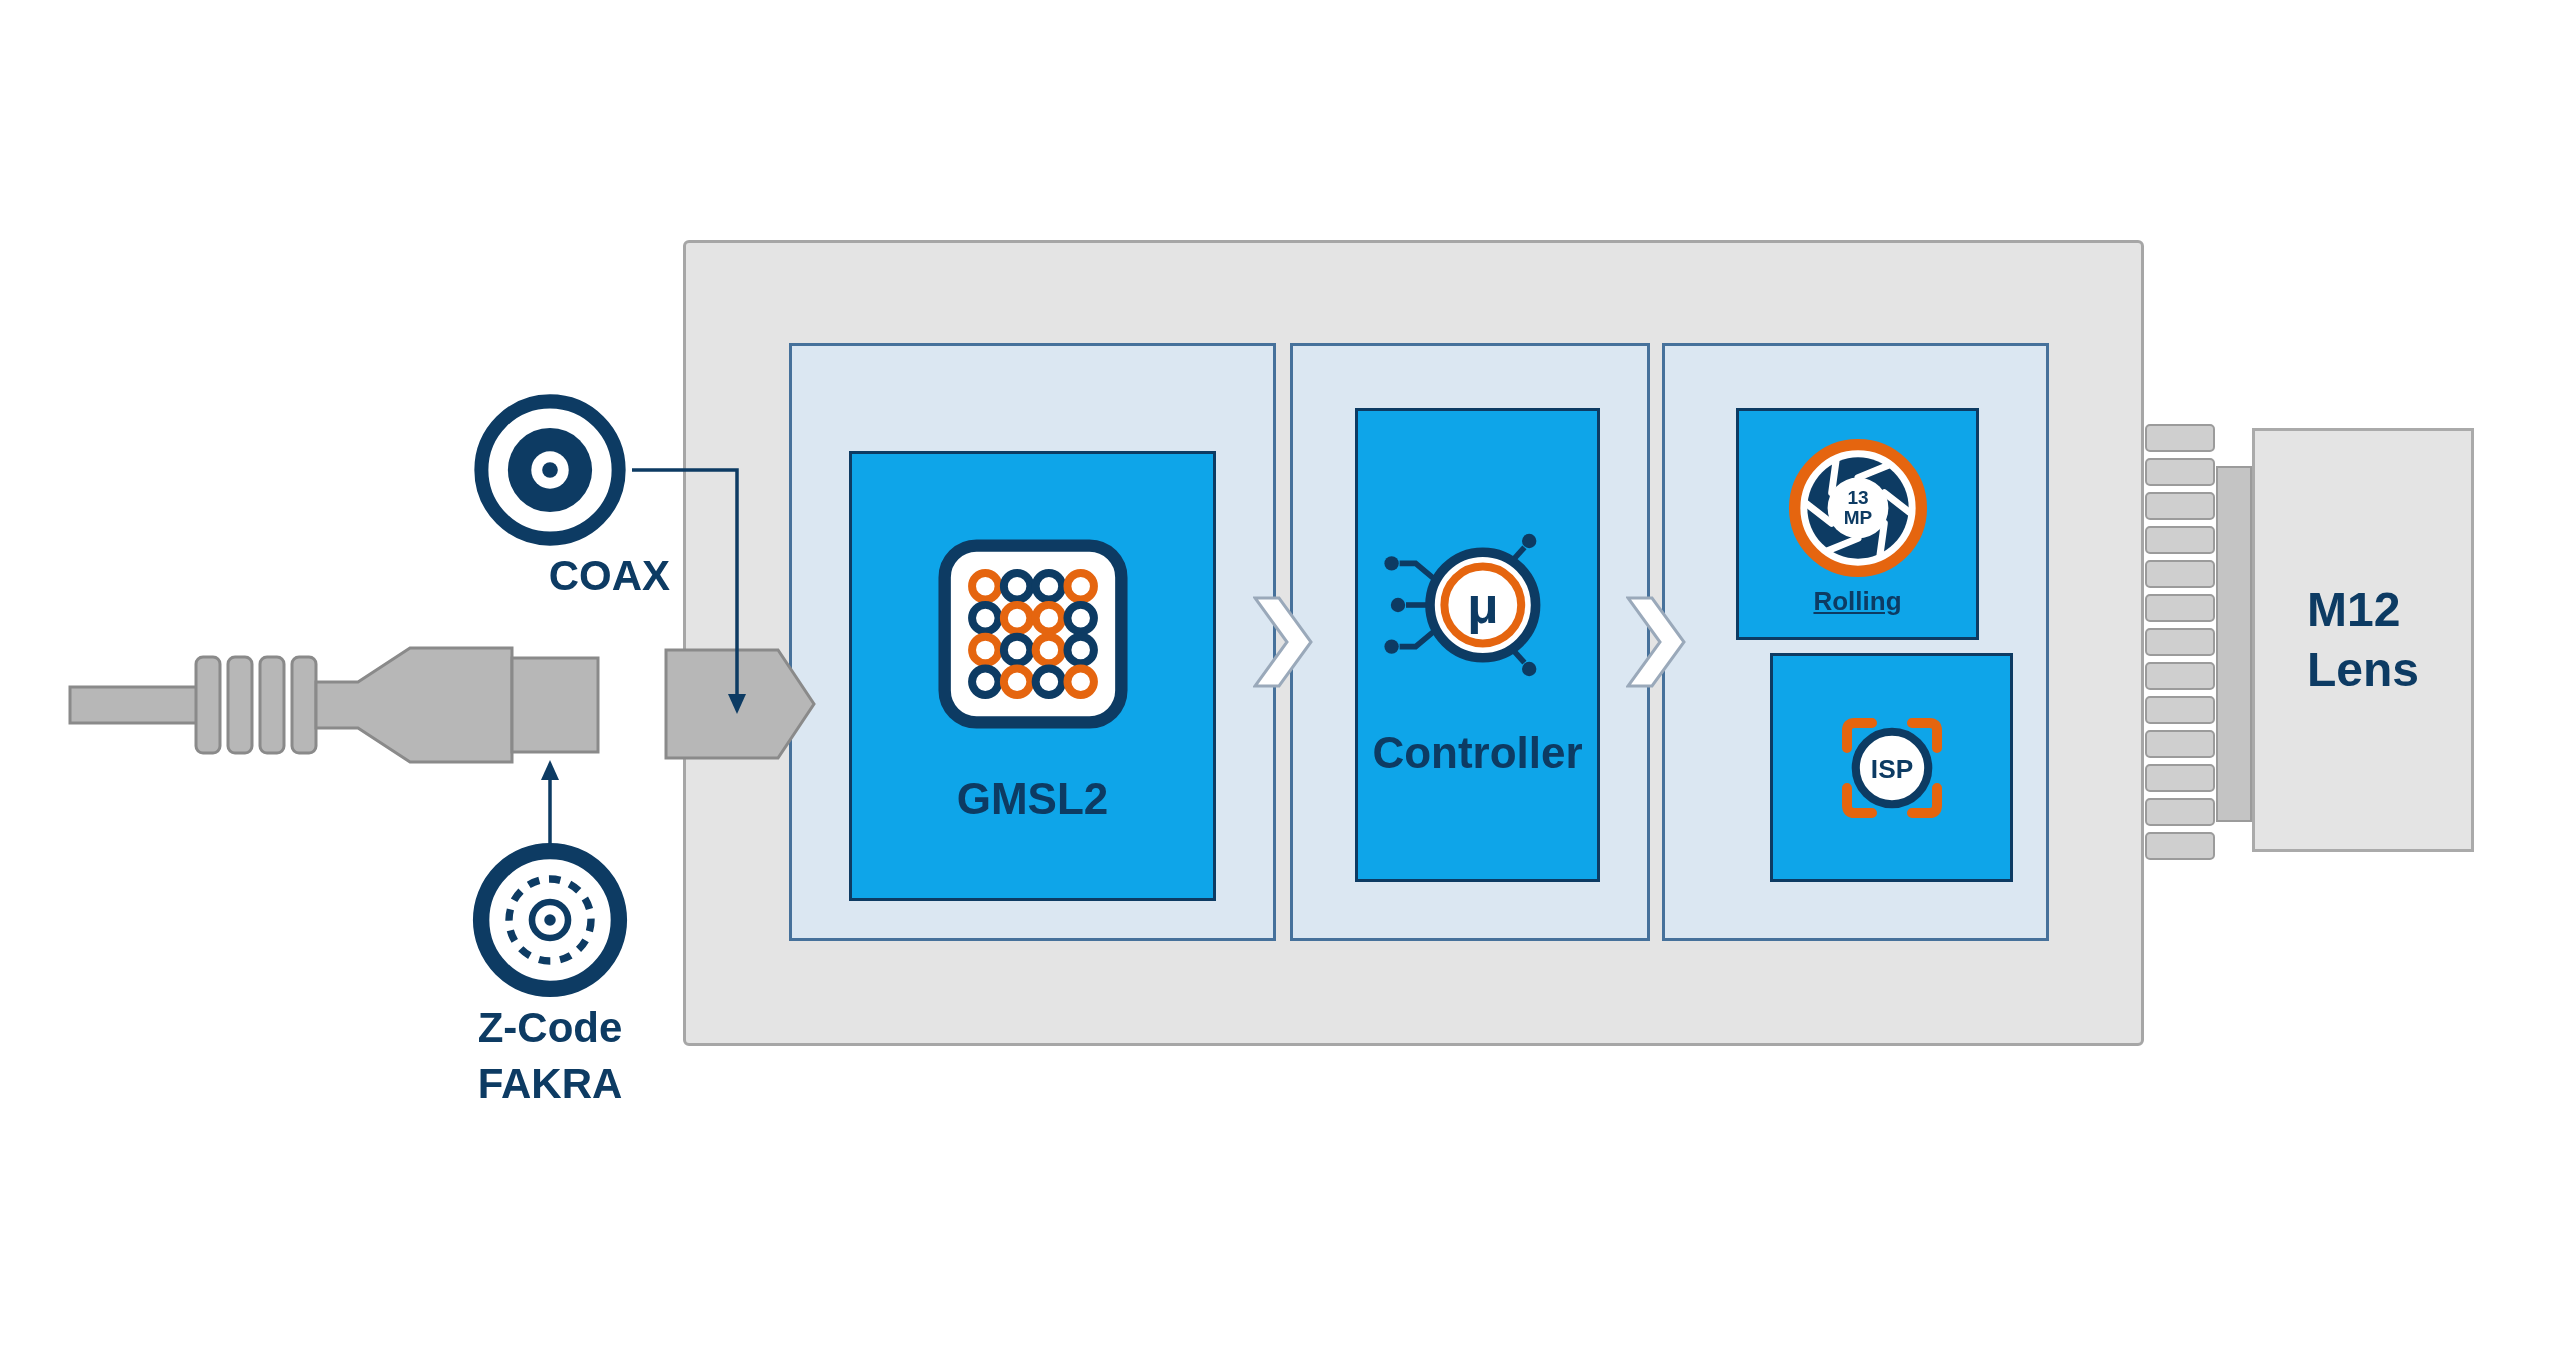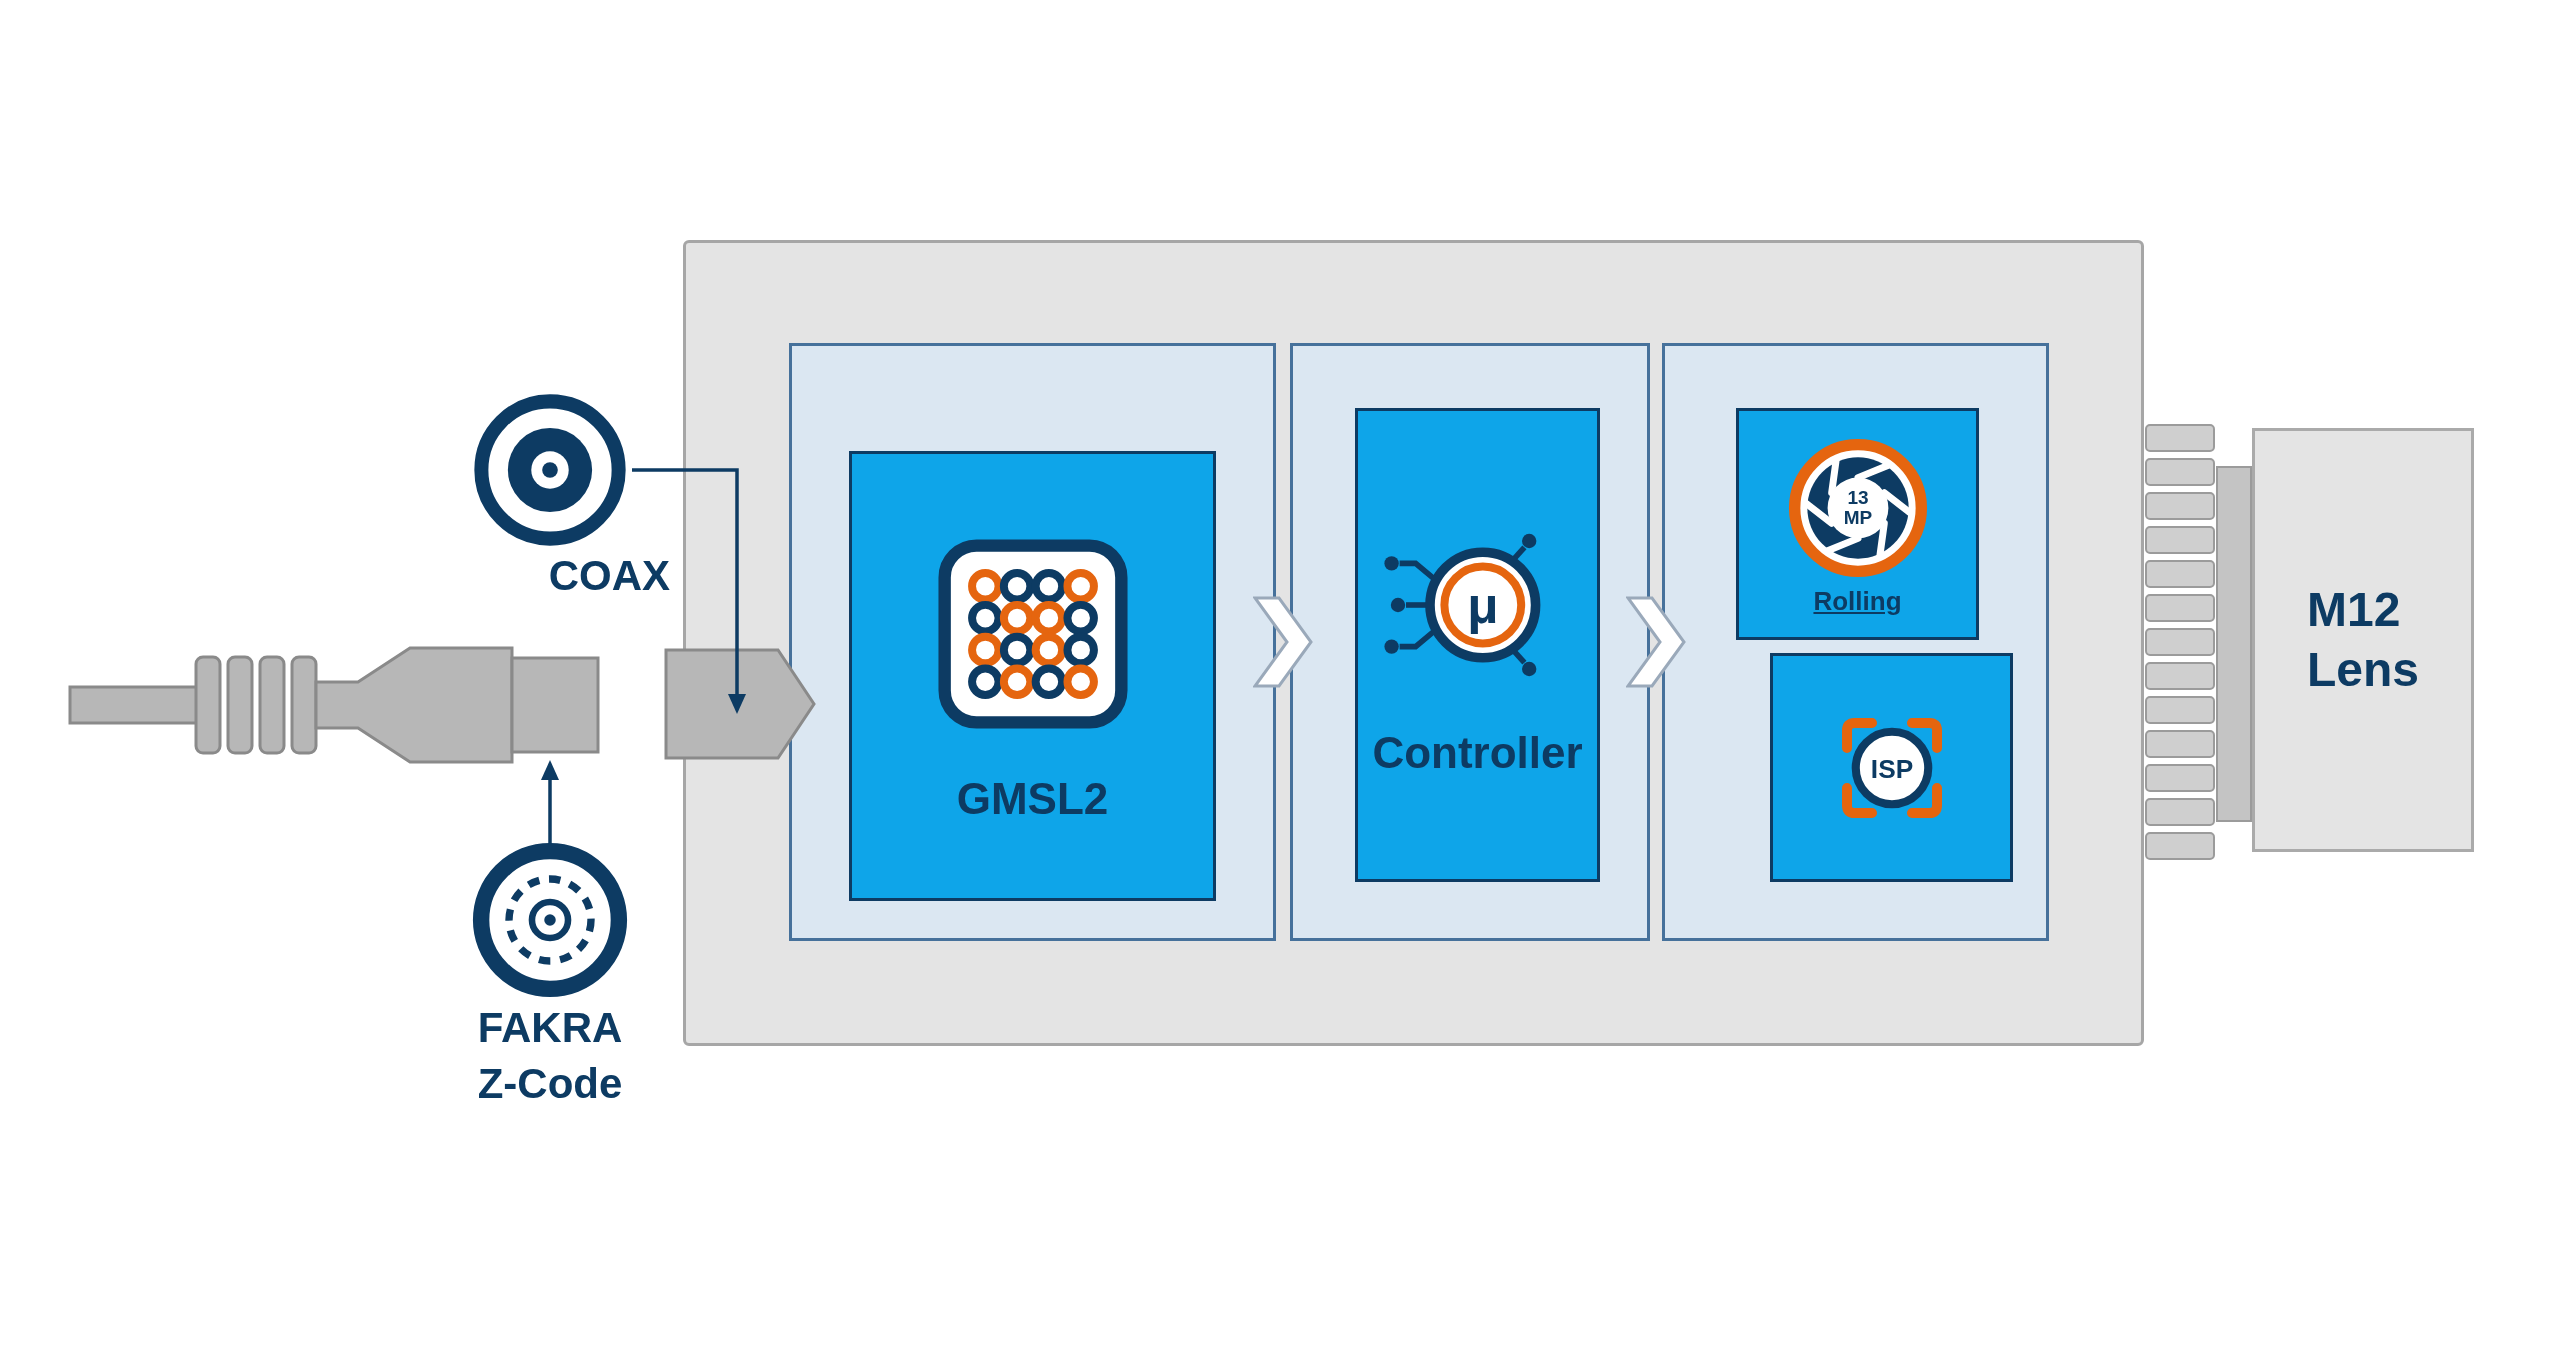--- a/index.html
+++ b/index.html
@@ -144,22 +144,22 @@
 
   <div class="abs" style="left:468px; top:838px;">
     <svg width="164" height="164" viewBox="0 0 100 100">
       <circle cx="50" cy="50" r="42" fill="#ffffff" stroke="#0d3b63" stroke-width="10"></circle>
       <circle cx="50" cy="50" r="25" fill="none" stroke="#0d3b63" stroke-width="4.5" stroke-dasharray="7 6"></circle>
       <circle cx="50" cy="50" r="11" fill="#ffffff" stroke="#0d3b63" stroke-width="4"></circle>
       <circle cx="50" cy="50" r="3.5" fill="#0d3b63"></circle>
     </svg>
   </div>
   <div class="abs label" style="left:410px; top:1000px; width:280px; text-align:center; font-size:42px; line-height:56px;">
+    <div>Z-Code</div>
     <div>FAKRA</div>
-    <div>Z-Code</div>
   </div>
 
   <svg class="abs" style="left:2144px; top:422px;" width="72" height="442" viewBox="0 0 72 442">
     <rect class="pin-bar" x="2" y="3" width="68" height="26" rx="4"></rect>
     <rect class="pin-bar" x="2" y="37" width="68" height="26" rx="4"></rect>
     <rect class="pin-bar" x="2" y="71" width="68" height="26" rx="4"></rect>
     <rect class="pin-bar" x="2" y="105" width="68" height="26" rx="4"></rect>
     <rect class="pin-bar" x="2" y="139" width="68" height="26" rx="4"></rect>
     <rect class="pin-bar" x="2" y="173" width="68" height="26" rx="4"></rect>
     <rect class="pin-bar" x="2" y="207" width="68" height="26" rx="4"></rect>

